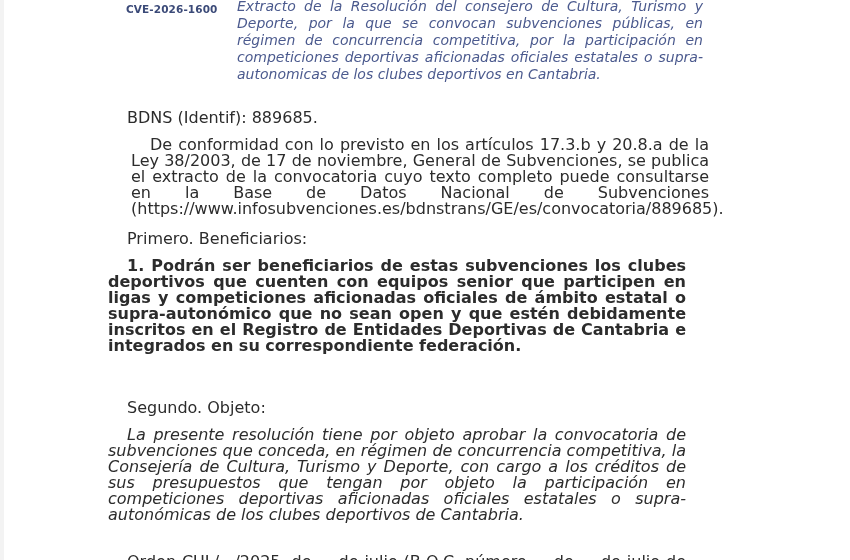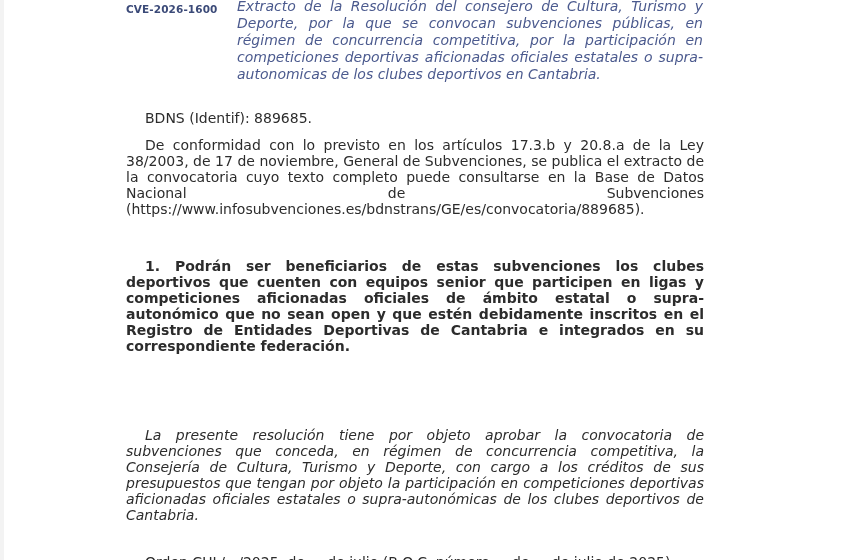--- a/index.html
+++ b/index.html
@@ -48,24 +48,24 @@
       width: 466px;
       font-size: 14px;
       line-height: 17px;
       font-style: italic;
       color: #4b5a8e;
       text-align: justify;
       text-align-last: left;
     }
     .body {
       position: absolute;
-      left: 126px;
+      left: 108px;
       width: 578px;
       color: #2c2c2c;
-      font-size: 14px;
+      font-size: 16px;
       line-height: 16px;
     }
     .para {
       text-align: justify;
       text-indent: 19px;
       margin: 0;
     }
     .heading {
       text-indent: 19px;
       margin: 0;
@@ -82,28 +82,34 @@
   <div class="left-edge"></div>
   <div class="right-strip"></div>
 
   <div class="cve">CVE-2026-1600</div>
   <div class="title">Extracto de la Resolución del consejero de Cultura, Turismo y Deporte, por la que se convocan subvenciones públicas, en régimen de concurrencia competitiva, por la participación en competiciones deportivas aficionadas oficiales estatales o supra-autonomicas de los clubes deportivos en Cantabria.</div>
 
   <div class="body" style="top:110px;">
     <p class="heading">BDNS (Identif): 889685.</p>
   </div>
 
-  <div class="body" style="top:137px;">
+  <div class="body" style="top:137px;margin-left:23px;">
     <p class="para">De conformidad con lo previsto en los artículos 17.3.b y 20.8.a de la Ley 38/2003, de 17 de noviembre, General de Subvenciones, se publica el extracto de la convocatoria cuyo texto completo puede consultarse en la Base de Datos Nacional de Subvenciones (https://www.infosubvenciones.es/bdnstrans/GE/es/convocatoria/889685).</p>
   </div>
 
+  <div class="body" style="top:231px;">
+    <p class="heading">Primero. Beneficiarios:</p>
+  </div>
   <div class="body" style="top:258px;font-weight:bold;">
     <p class="para">1. Podrán ser beneficiarios de estas subvenciones los clubes deportivos que cuenten con equipos senior que participen en ligas y competiciones aficionadas oficiales de ámbito estatal o supra-autonómico que no sean open y que estén debidamente inscritos en el Registro de Entidades Deportivas de Cantabria e integrados en su correspondiente federación.</p>
   </div>
 
+  <div class="body" style="top:400px;">
+    <p class="heading">Segundo. Objeto:</p>
+  </div>
   <div class="body" style="top:427px;font-style:italic;">
     <p class="para">La presente resolución tiene por objeto aprobar la convocatoria de subvenciones que conceda, en régimen de concurrencia competitiva, la Consejería de Cultura, Turismo y Deporte, con cargo a los créditos de sus presupuestos que tengan por objeto la participación en competiciones deportivas aficionadas oficiales estatales o supra-autonómicas de los clubes deportivos de Cantabria.</p>
   </div>
 
   <div class="body clipped" style="top:554px;">
     <p class="para">Orden CUL/.../2025, de ... de julio (B.O.C. número ... de ... de julio de 2025) ...</p>
   </div>
 </div>
 
 </body></html>

